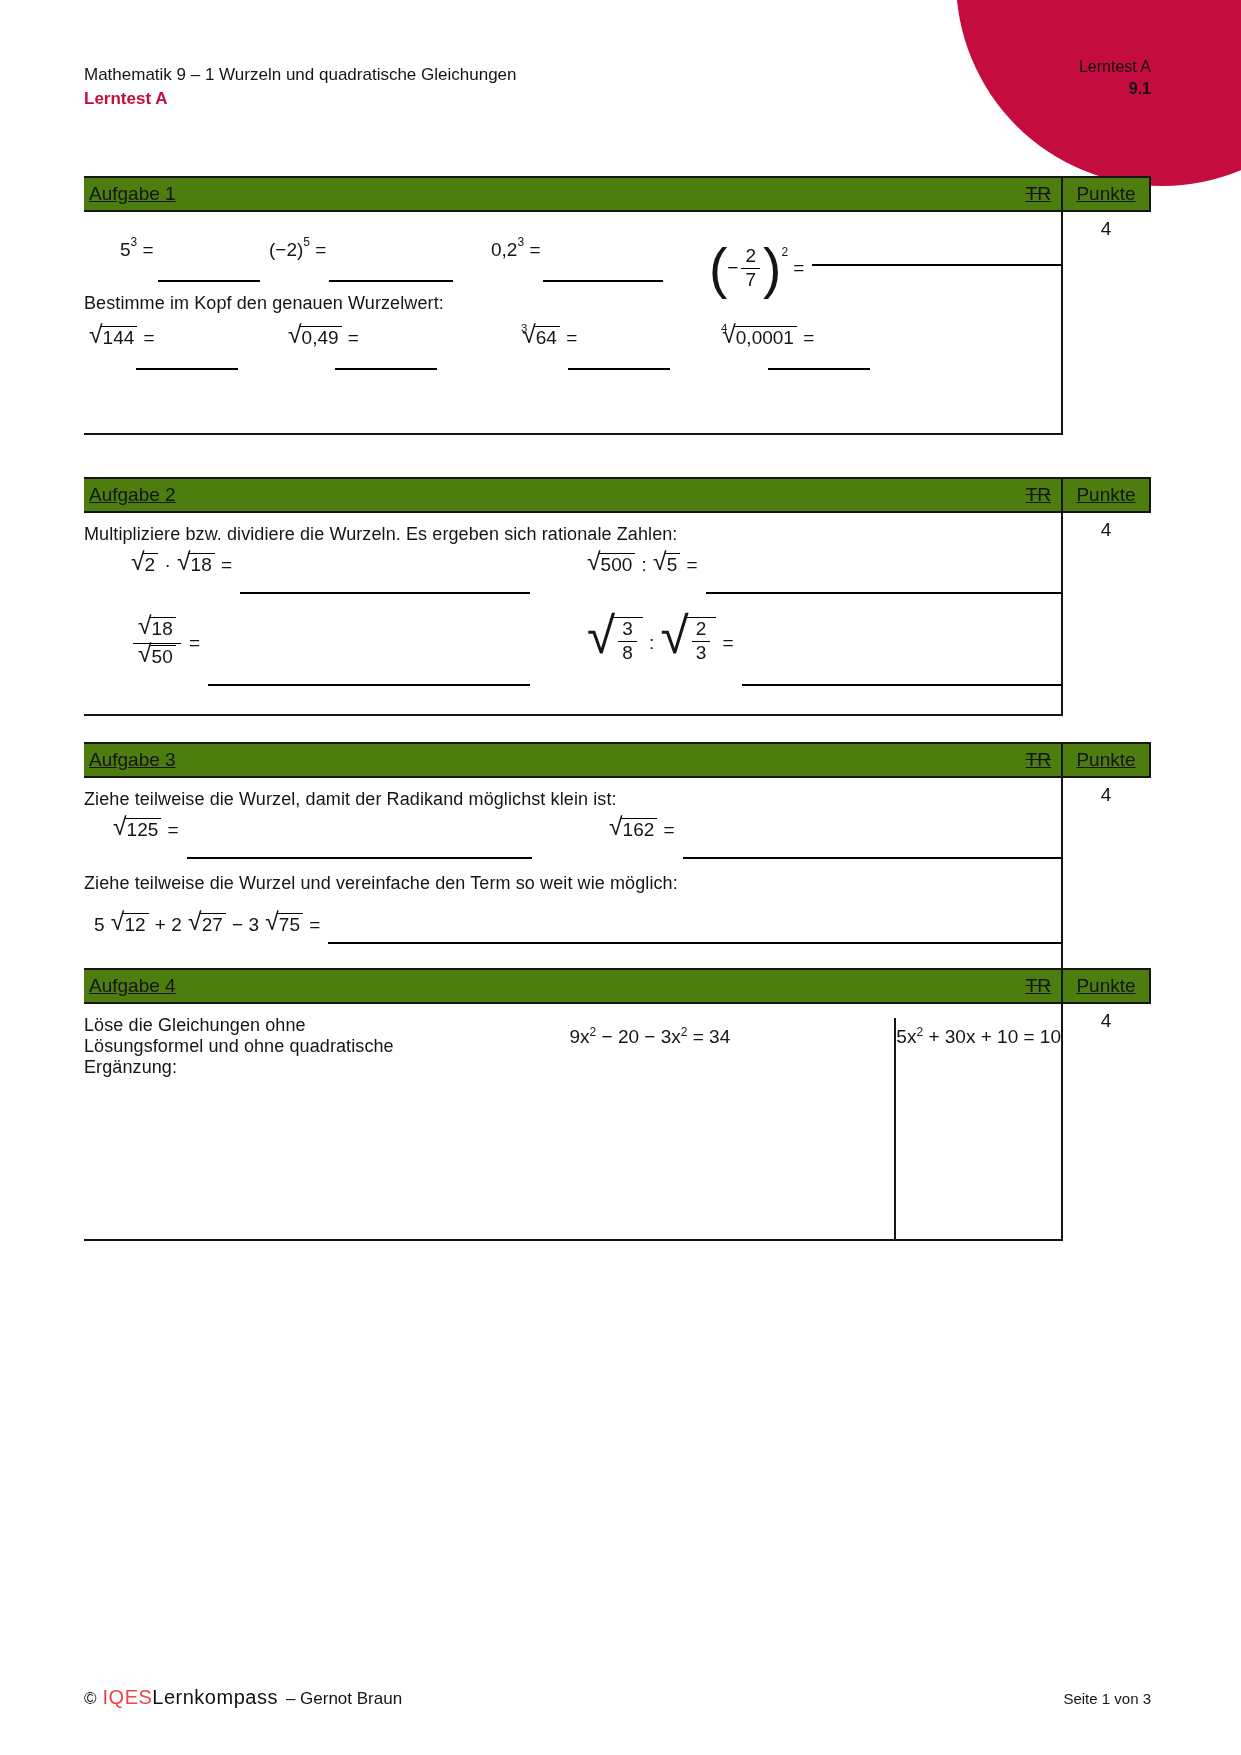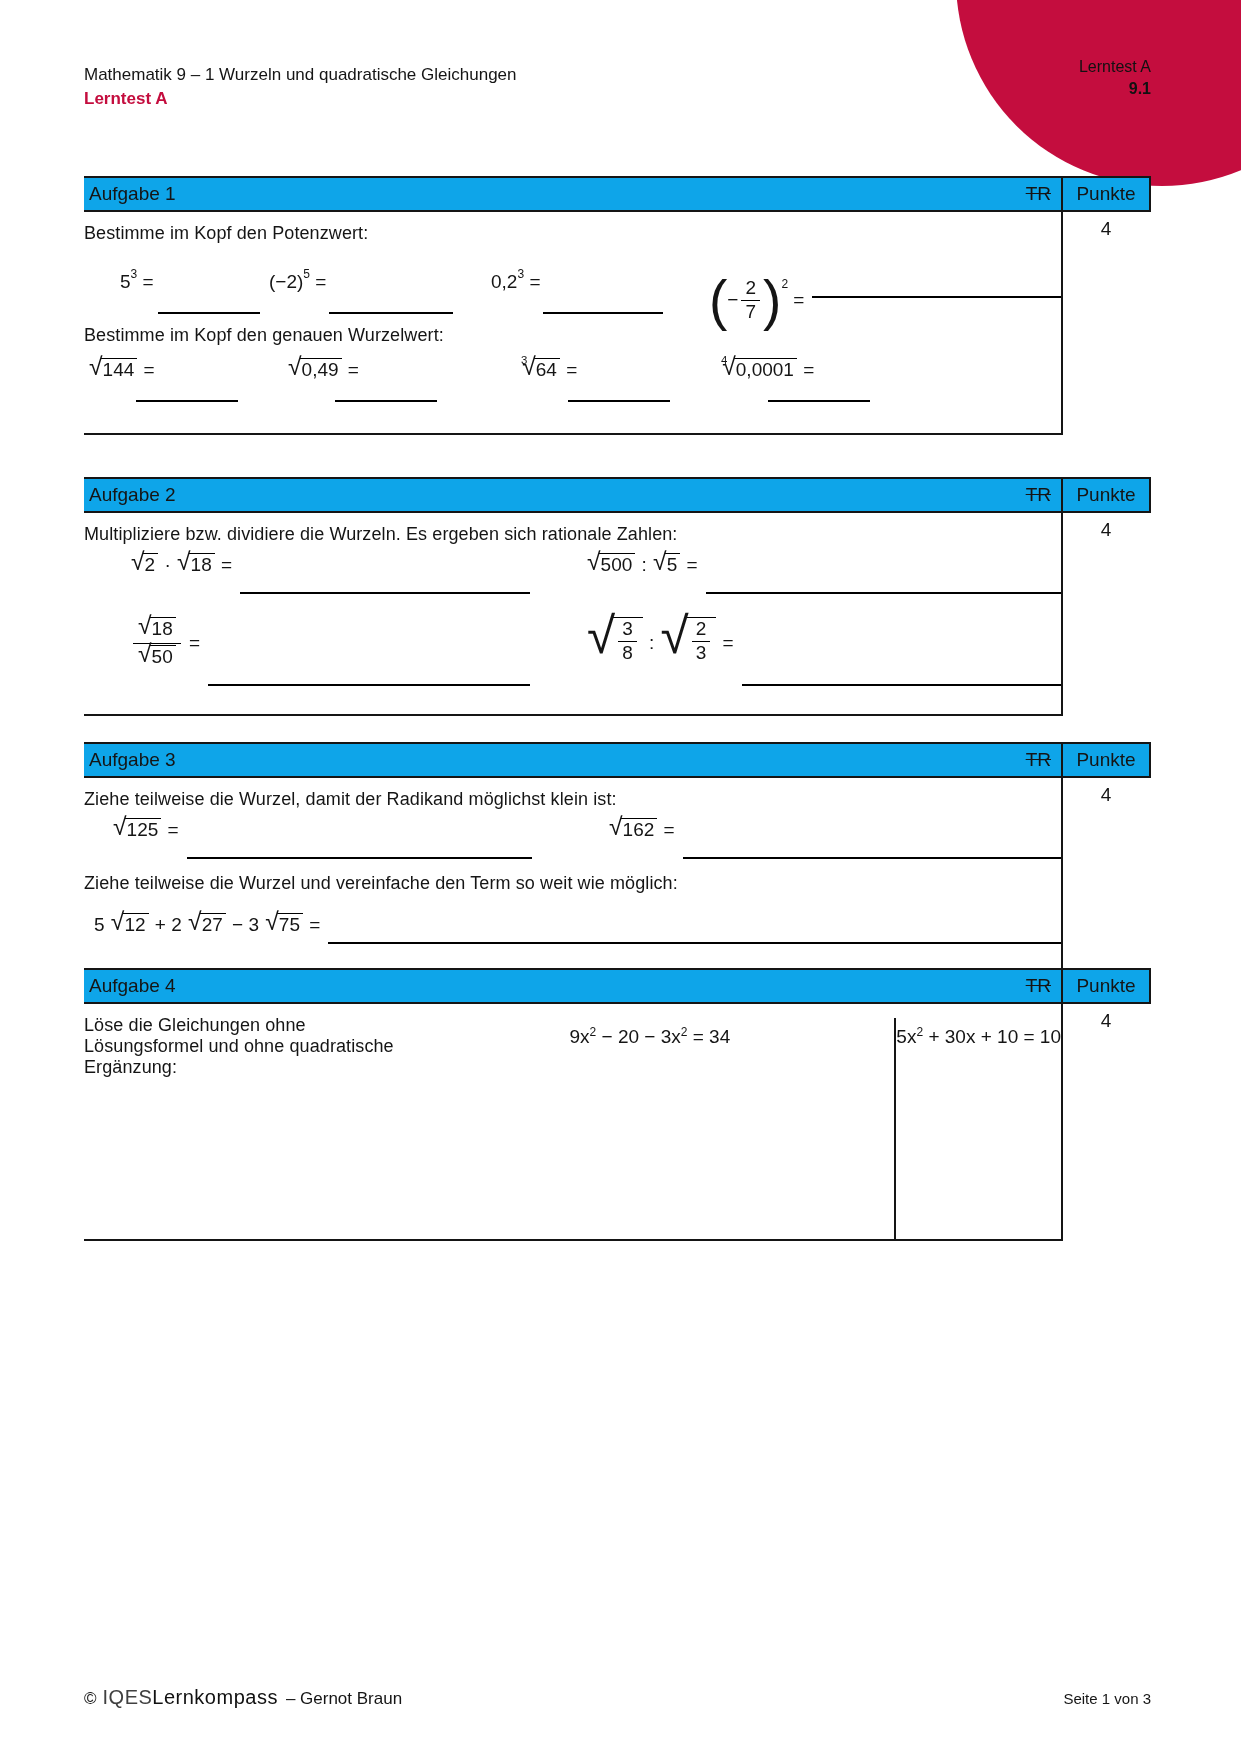--- a/index.html
+++ b/index.html
@@ -8,22 +8,22 @@
   
   .corner-blob{position:absolute;left:956px;top:-226px;width:412px;height:412px;
                border-radius:50%;background:#c40d3e;}
   .corner-text{position:absolute;top:58px;right:90px;text-align:right;font-size:16px;color:#111;}
   .corner-text .l2{font-weight:bold;margin-top:4px;}
   
   .doc-header{position:absolute;left:84px;top:64px;font-size:17px;line-height:1.25;}
   .doc-header .sub{color:#c40d3e;font-weight:bold;margin-top:3px;}
   
   .task{position:absolute;left:84px;width:1067px;}
-  .task-header{display:flex;align-items:stretch;background:#0ea5e9;height:32px;
-               border-top:2px solid #151515;border-bottom:2px solid #151515;border-right:2px solid #151515;box-sizing:content-box;}
+  .task-header{display:flex;align-items:stretch;background:#4d7c0f;height:32px;
+               border-top:2px solid #151515;border-bottom:2px solid #151515;border-right:2px solid #151515;box-sizing:content-box;text-decoration:underline;}
   .th-left{width:979px;box-sizing:border-box;border-right:2px solid #151515;display:flex;align-items:center;}
   .th-title{font-size:19px;padding-left:5px;}
   .th-spacer{flex:1;}
   .th-tr{font-size:19px;text-decoration:line-through;padding-right:10px;}
   .th-points{flex:1;display:flex;align-items:center;justify-content:center;font-size:19px;}
   .task-body{display:flex;}
   .tb-main{width:979px;box-sizing:border-box;border-right:2px solid #151515;border-bottom:2px solid #151515;position:relative;}
   .tb-points{width:86px;display:flex;justify-content:center;align-items:flex-start;padding-top:6px;font-size:19px;}
   .h-a1{height:223px;}
   .h-a2{height:203px;}
@@ -80,21 +80,21 @@
   
   .eq-area{display:flex;margin-top:14px;flex:1;}
   .eq-half{display:flex;justify-content:center;align-items:flex-start;padding-top:8px;}
   .eq-left{flex:0 0 489px;}
   .eq-right{flex:1;}
   .eq-sep{width:2px;background:#151515;}
   
   .footer{position:absolute;left:84px;right:90px;top:1686px;display:flex;justify-content:space-between;align-items:baseline;}
   .footer-left{display:flex;align-items:baseline;}
   .copy{font-size:17px;margin-right:6px;}
-  .brand-green{font-size:20px;color:#404040;letter-spacing:0.5px;}
+  .brand-green{font-size:20px;color:#ef4444;letter-spacing:0.5px;}
   .brand-black{font-size:20px;color:#111;letter-spacing:0.5px;}
   .author{font-size:17px;margin-left:8px;}
   .footer-right{font-size:15px;}
 </style>
 </head>
 <body>
 
 <div class="page">
 
   <div class="corner-blob"></div>
@@ -112,21 +112,20 @@
     <div class="task-header">
       <div class="th-left">
         <span class="th-title">Aufgabe 1</span>
         <span class="th-spacer"></span>
         <span class="th-tr">TR</span>
       </div>
       <div class="th-points">Punkte</div>
     </div>
     <div class="task-body">
       <div class="tb-main h-a1">
-        <div class="instr">Bestimme im Kopf den Potenzwert:</div>
         <div class="p-row1">
           <div class="p-item p-i1">
             <span class="mexpr"><span class="mt">5</span><sup>3</sup><span class="mt"> =</span></span>
             <span class="blank"></span>
           </div>
           <div class="p-item p-i2">
             <span class="mexpr"><span class="mt">(−2)</span><sup>5</sup><span class="mt"> =</span></span>
             <span class="blank"></span>
           </div>
           <div class="p-item p-i3">

